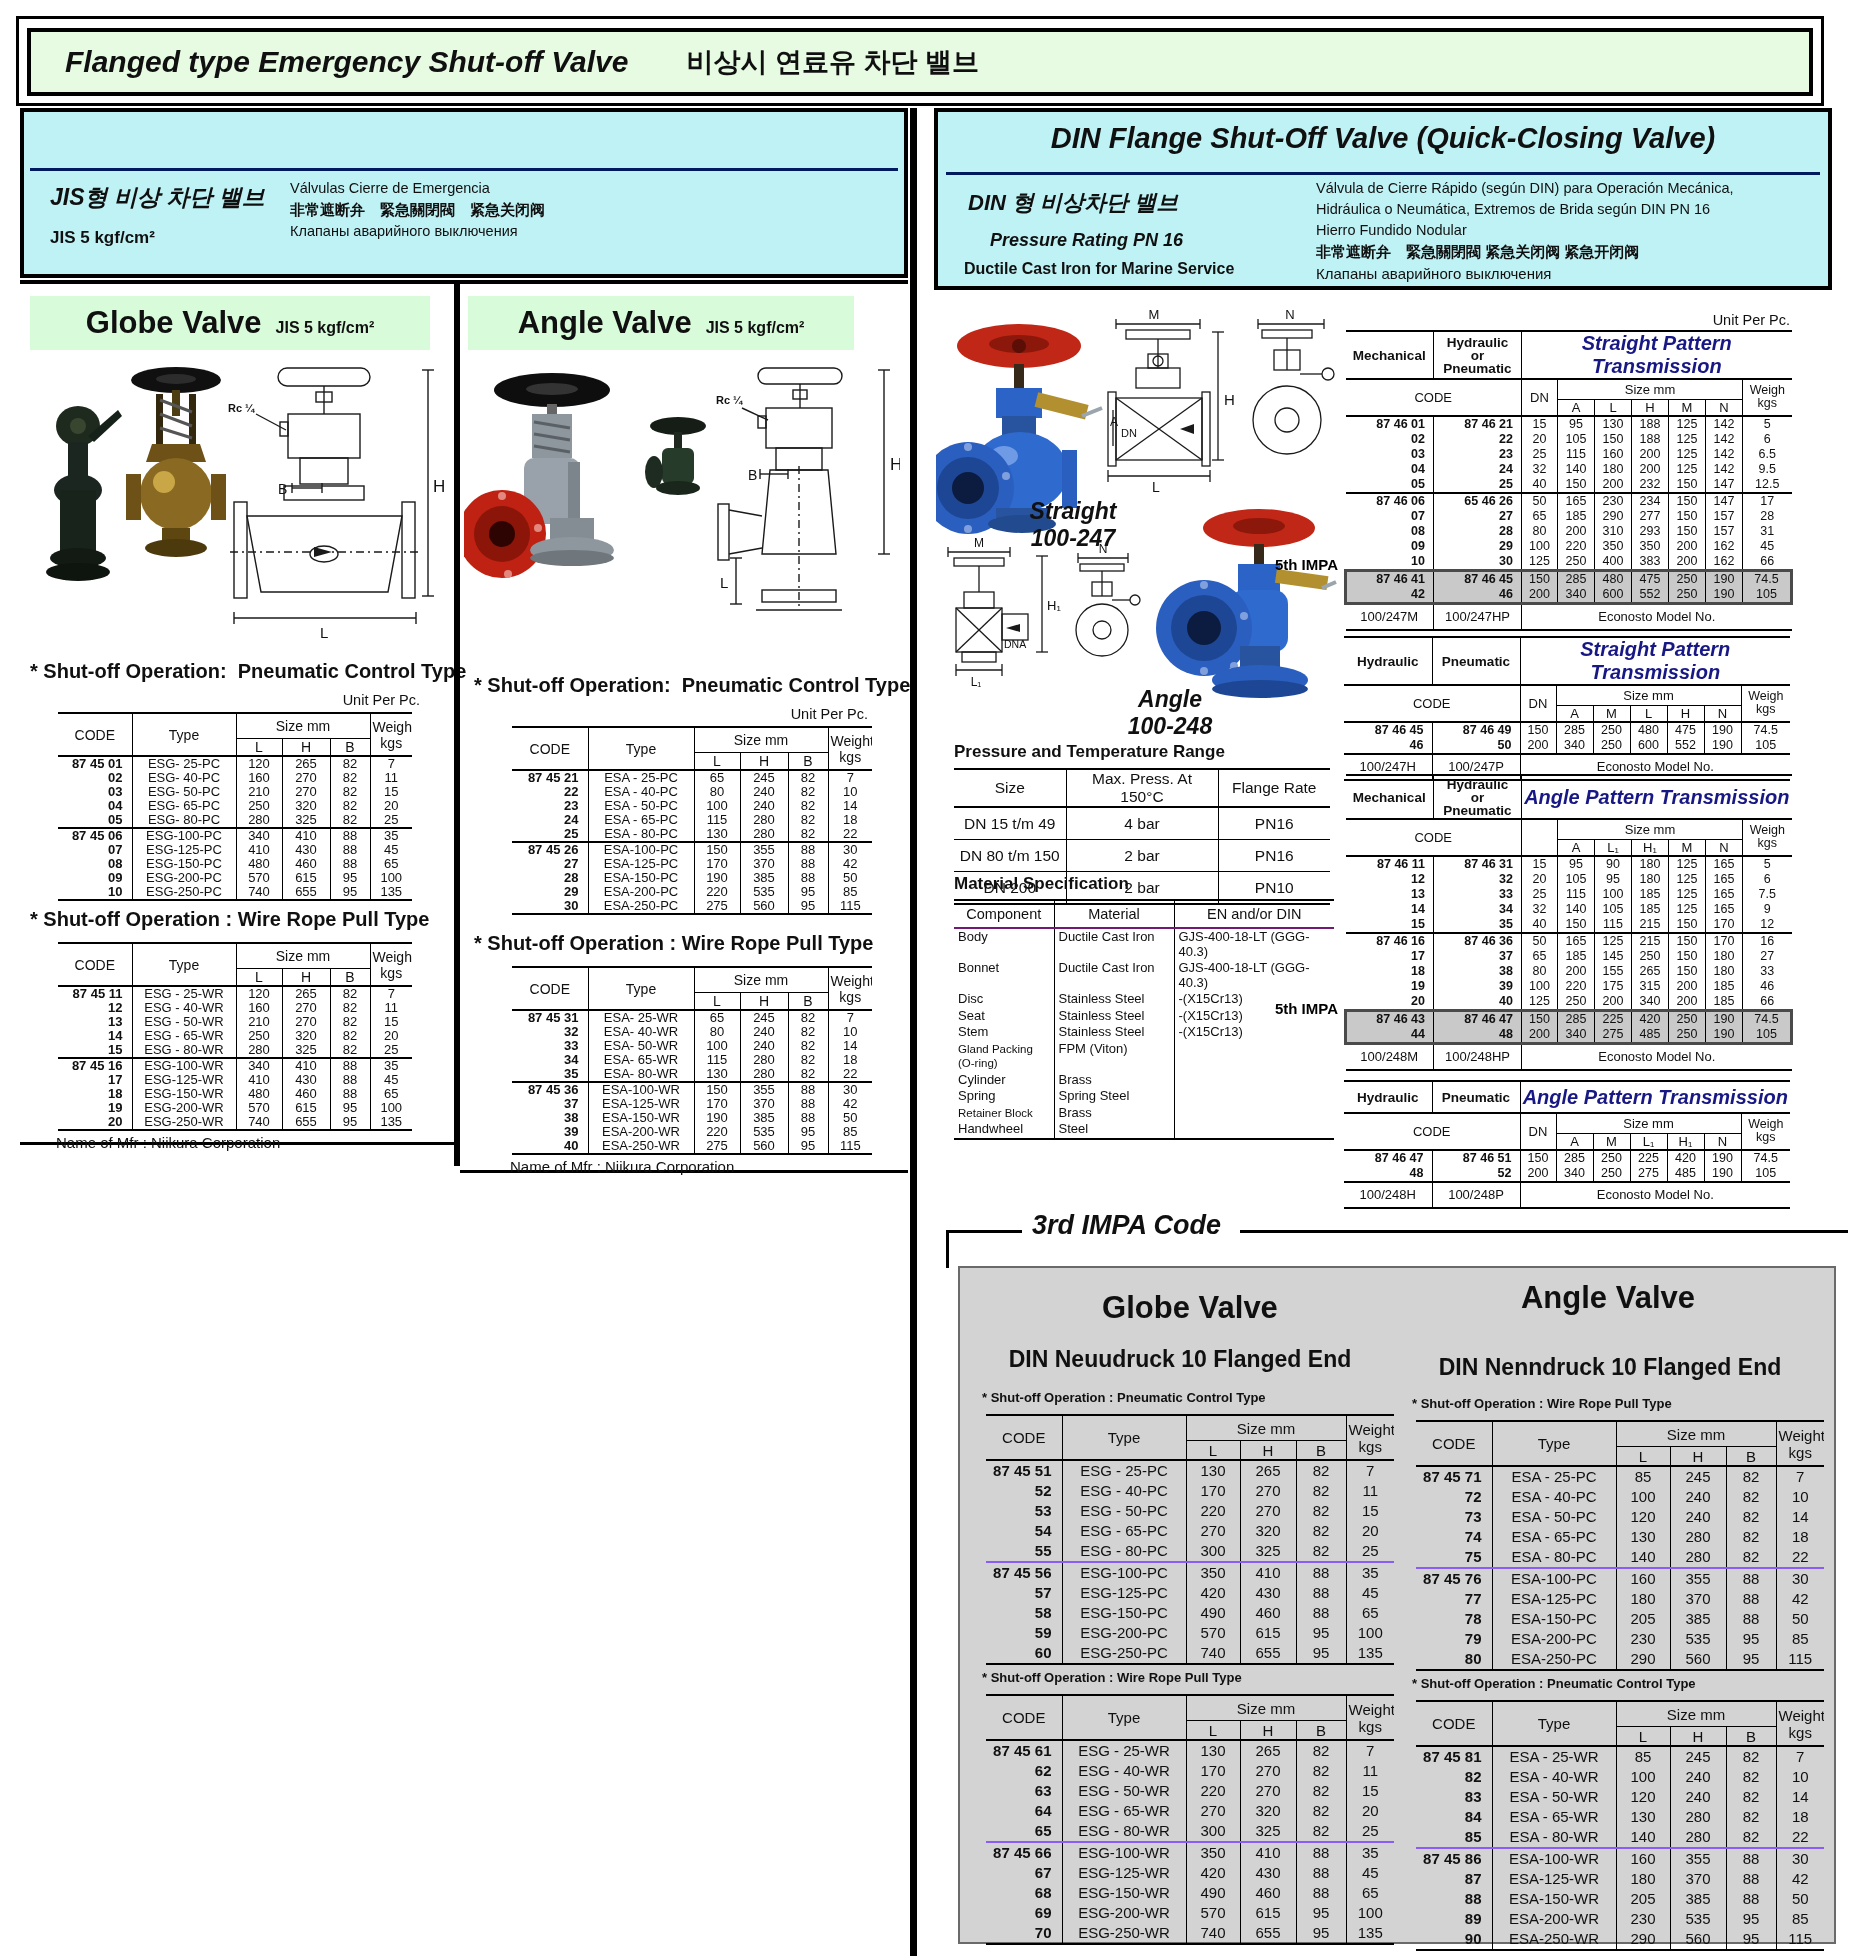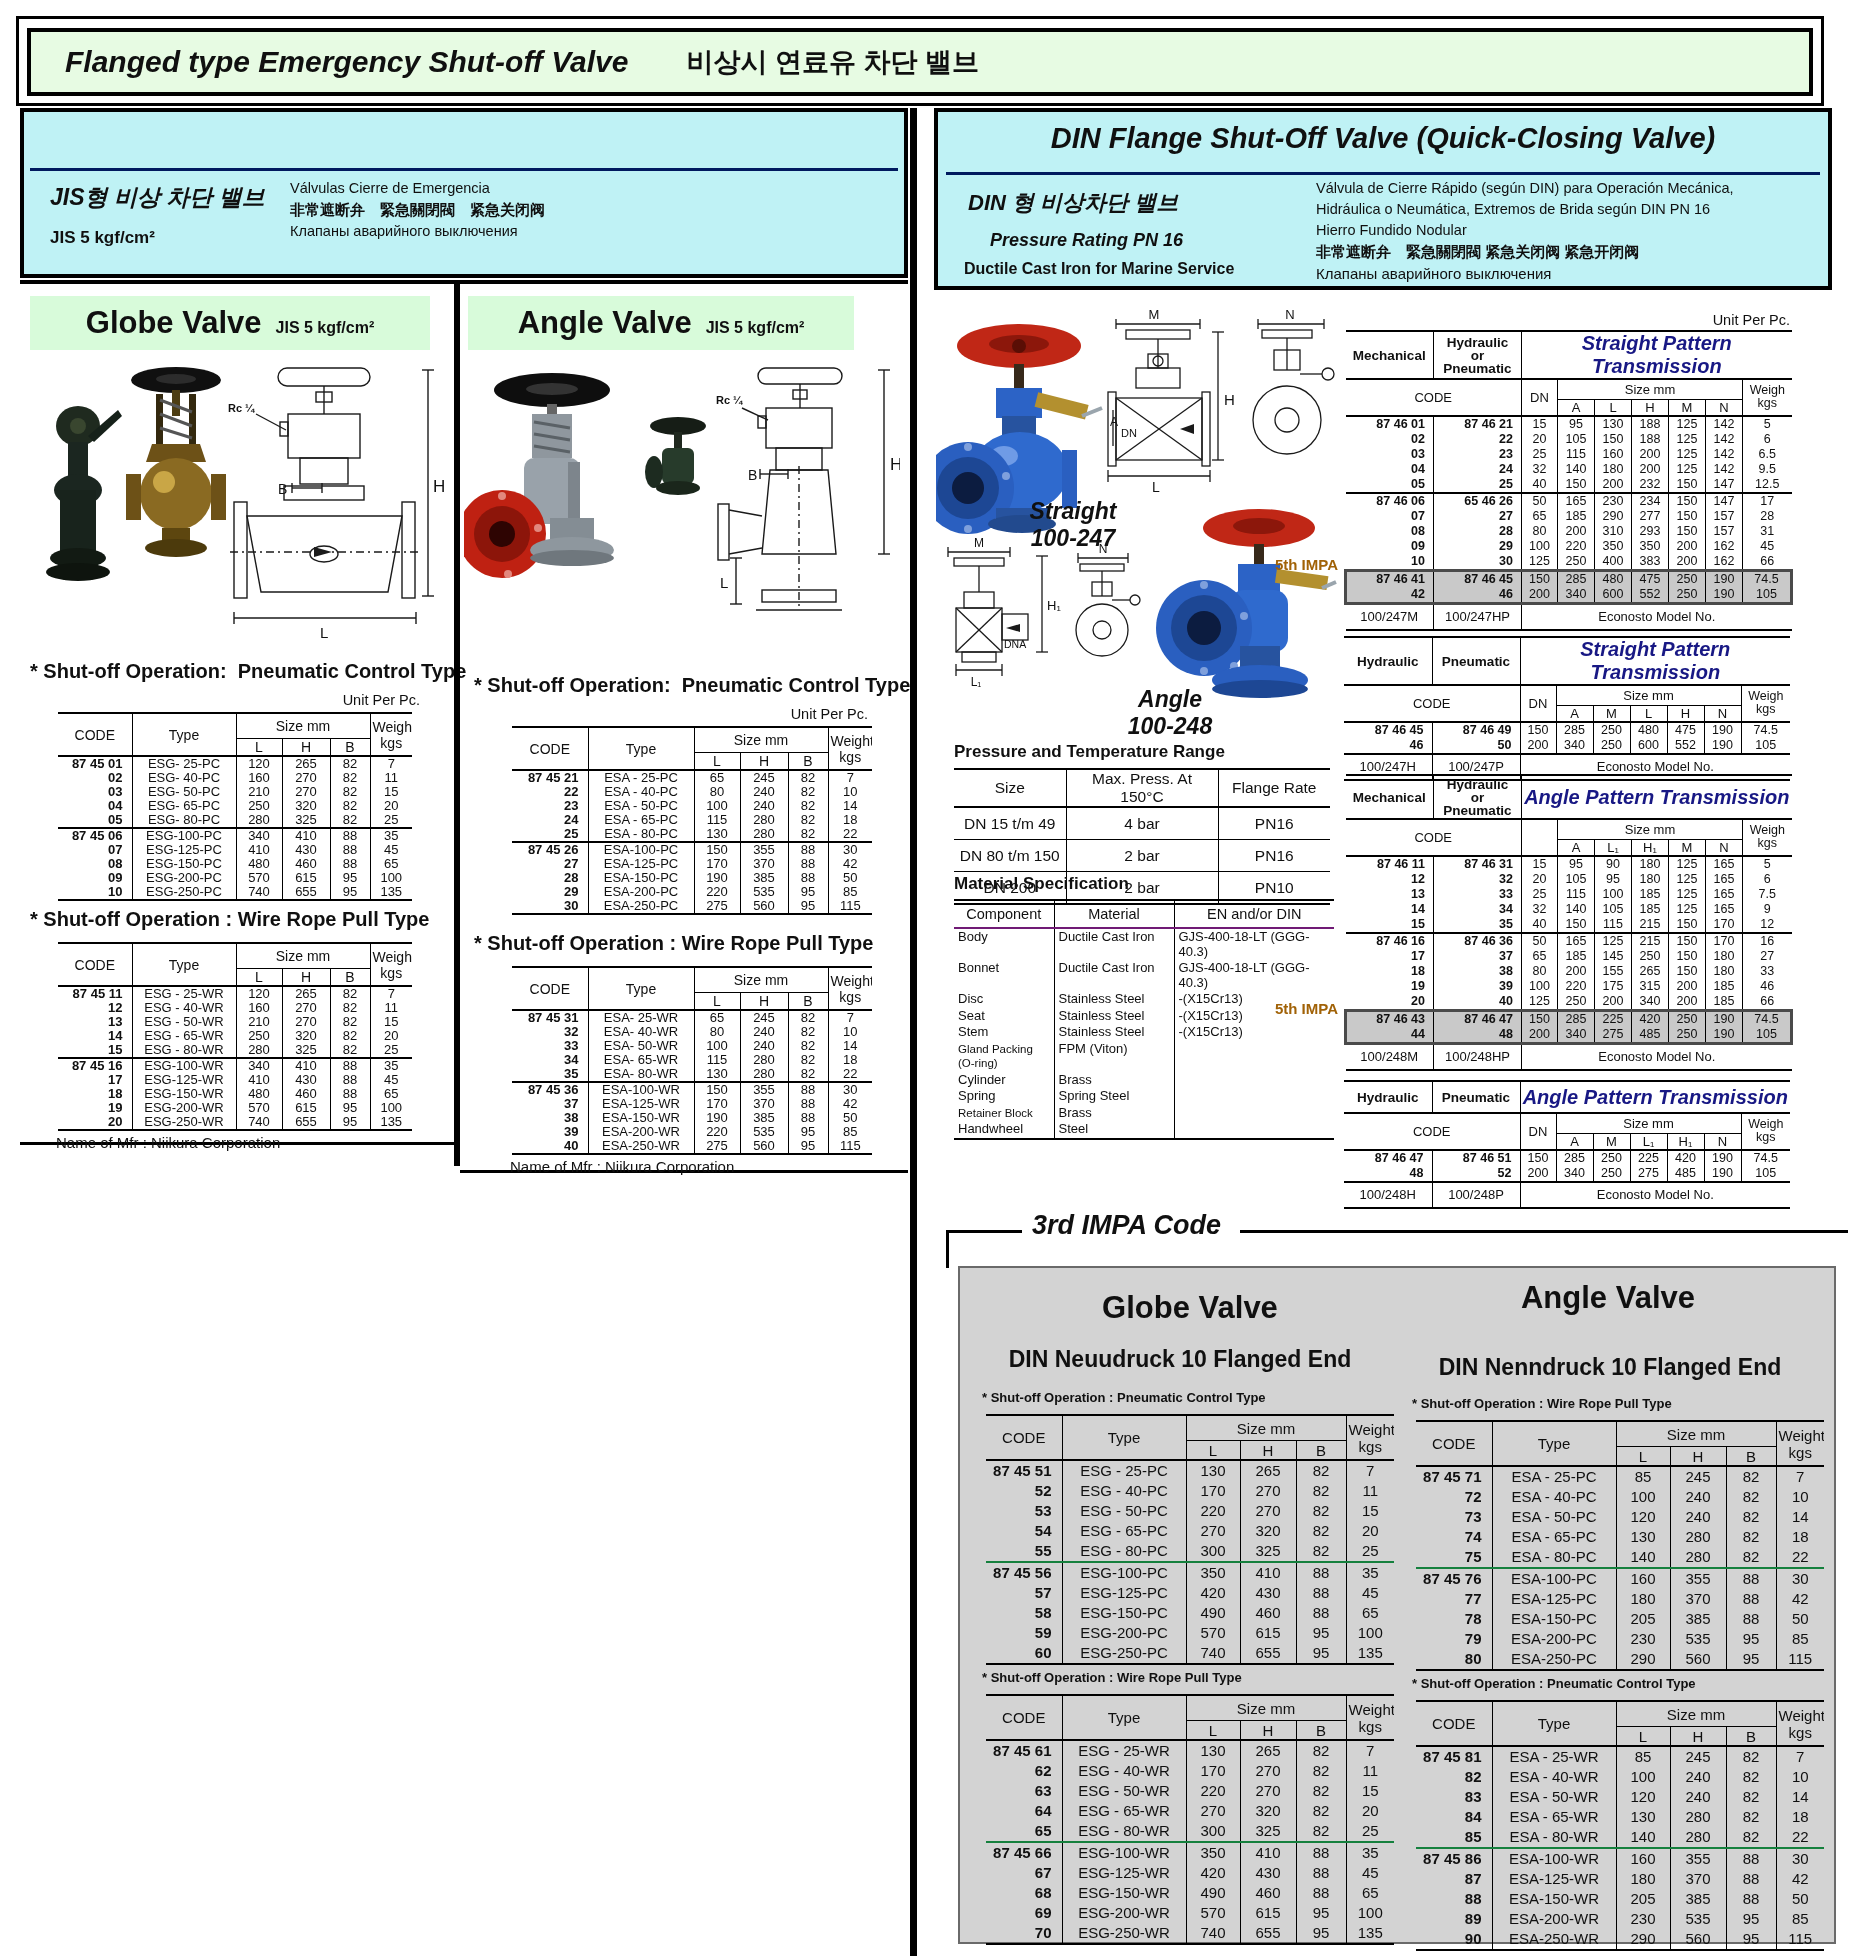--- a/index.html
+++ b/index.html
@@ -47,21 +47,21 @@
   .spec .type{white-space:pre;}
   .spec tr.grp td{border-top:2px solid #000;}
   
   table.impa{border-top:2.5px solid #000;border-bottom:2.5px solid #000;}
   .impa th{font-weight:normal;font-size:15px;}
   .impa thead tr:first-child th{height:24px;}
   .impa thead tr:last-child th{height:18px;}
   .impa td{font-size:15px;height:20px;line-height:20px;}
   .impa .code{text-align:right;font-weight:bold;padding-right:10px;}
   .impa .type{white-space:pre;}
-  .impa tr.grp td{border-top:2px solid #15803d;}
+  .impa tr.grp td{border-top:2px solid #8b5cf6;}
   
   table.din{border-top:2px solid #000;border-bottom:2px solid #000;}
   .din th{font-weight:normal;font-size:13px;}
   .din .mech{font-weight:bold;font-size:13.5px;border-bottom:2px solid #000;}
   .din .pre{white-space:pre-line;line-height:13px;}
   .din .ttl{font-style:italic;font-weight:bold;font-size:20px;color:#181884;border-bottom:2px solid #000;}
   .din td{font-size:12.5px;height:15px;line-height:15px;}
   .din .code{text-align:right;font-weight:bold;padding-right:8px;}
   .din tr.grp td{border-top:2px solid #000;}
   .din tfoot td{border-top:2px solid #000;font-size:13px;height:24px;}
@@ -77,21 +77,21 @@
   .ptab td{font-size:15.5px;height:31px;border-bottom:1.5px solid #000;}
   table.mtab{border-top:2px solid #000;border-bottom:2px solid #000;}
   .mtab th{font-weight:normal;font-size:14.5px;height:26px;border-bottom:2px solid #701a75;}
   .mtab td{font-size:13px;line-height:14.5px;text-align:left;padding:1px 4px;vertical-align:top;white-space:pre-line;}
   .mtab td.smlab{font-size:11.5px;}
   
   .impa-title{font-style:italic;font-weight:bold;font-size:27px;}
   .graybox{background:#d3d3d3;border:2px solid #6a6a6a;}
   .bigname{font-weight:bold;font-size:31px;text-align:center;}
   .subname{font-weight:bold;font-size:23px;text-align:center;white-space:nowrap;}
-  .impa5{color:#a16207;font-weight:bold;font-size:15px;text-align:right;}
+  .impa5{color:#000000;font-weight:bold;font-size:15px;text-align:right;}
   .cap{font-style:italic;font-weight:bold;font-size:23px;text-align:center;line-height:27px;}
   svg text{font-family:"Liberation Sans",sans-serif;}
 </style>
 </head>
 <body>
 
 <div id="page">
 
   <div class="abs banner-outer" style="left:16px;top:16px;width:1802px;height:84px;">
     <div class="banner">

